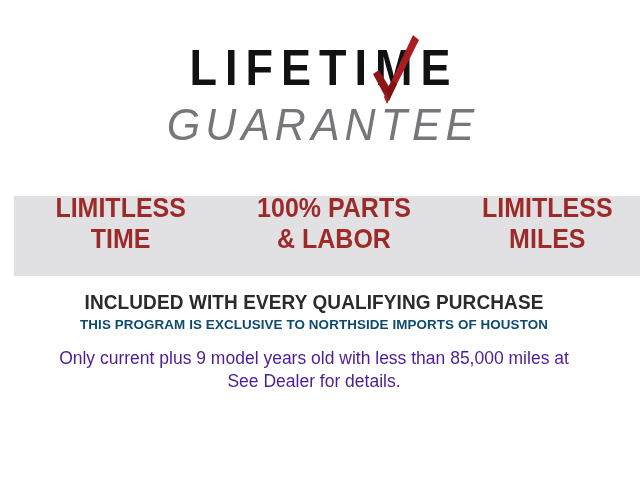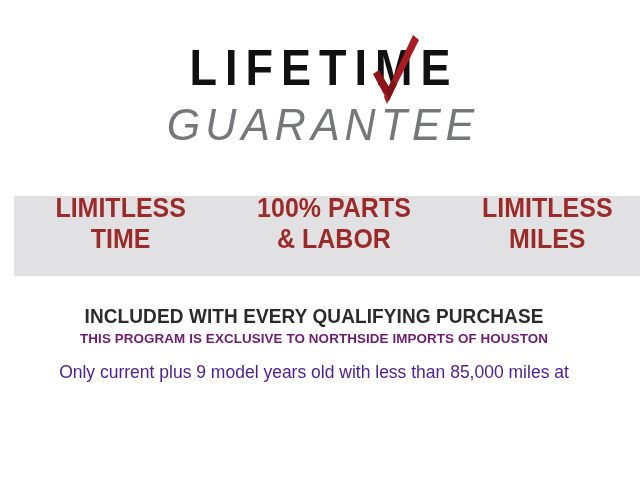--- a/index.html
+++ b/index.html
@@ -92,39 +92,39 @@
     letter-spacing: 0px;
     transform: scaleY(1.13);
   }
   .band-col .l1 { display: block; }
   .band-col .l2 { display: block; }
 
   
   .lower {
     position: absolute;
     left: 0;
-    top: 306px;
+    top: 292px;
     width: 628px;
     text-align: center;
   }
   .headline {
     font-family: "Liberation Sans", sans-serif;
     font-weight: bold;
     font-size: 19px;
     color: #2b2b2b;
     letter-spacing: 0.1px;
     line-height: 1.12;
     transform: scaleY(1.06);
   }
   .subhead {
     margin-top: 5px;
     font-family: "Liberation Sans", sans-serif;
     font-weight: bold;
     font-size: 13.4px;
-    color: #701a75;
+    color: #0c4a6e;
     letter-spacing: 0.1px;
     line-height: 1.1;
   }
   .fineprint {
     margin-top: 14px;
     font-family: "Liberation Sans", sans-serif;
     font-weight: normal;
     font-size: 17.5px;
     color: #4c1d95;
     line-height: 1.33;
@@ -162,16 +162,17 @@
       <span class="l1">LIMITLESS</span>
       <span class="l2">MILES</span>
     </div>
   </div>
 
   <div class="lower">
     <div class="headline">INCLUDED WITH EVERY QUALIFYING PURCHASE</div>
     <div class="subhead">THIS PROGRAM IS EXCLUSIVE TO NORTHSIDE IMPORTS OF HOUSTON</div>
     <div class="fineprint">
       <span class="fp-line">Only current plus 9 model years old with less than 85,000 miles at</span>
+      <span class="fp-line">See Dealer for details.</span>
     </div>
   </div>
 
 </div>
 
 </body></html>

